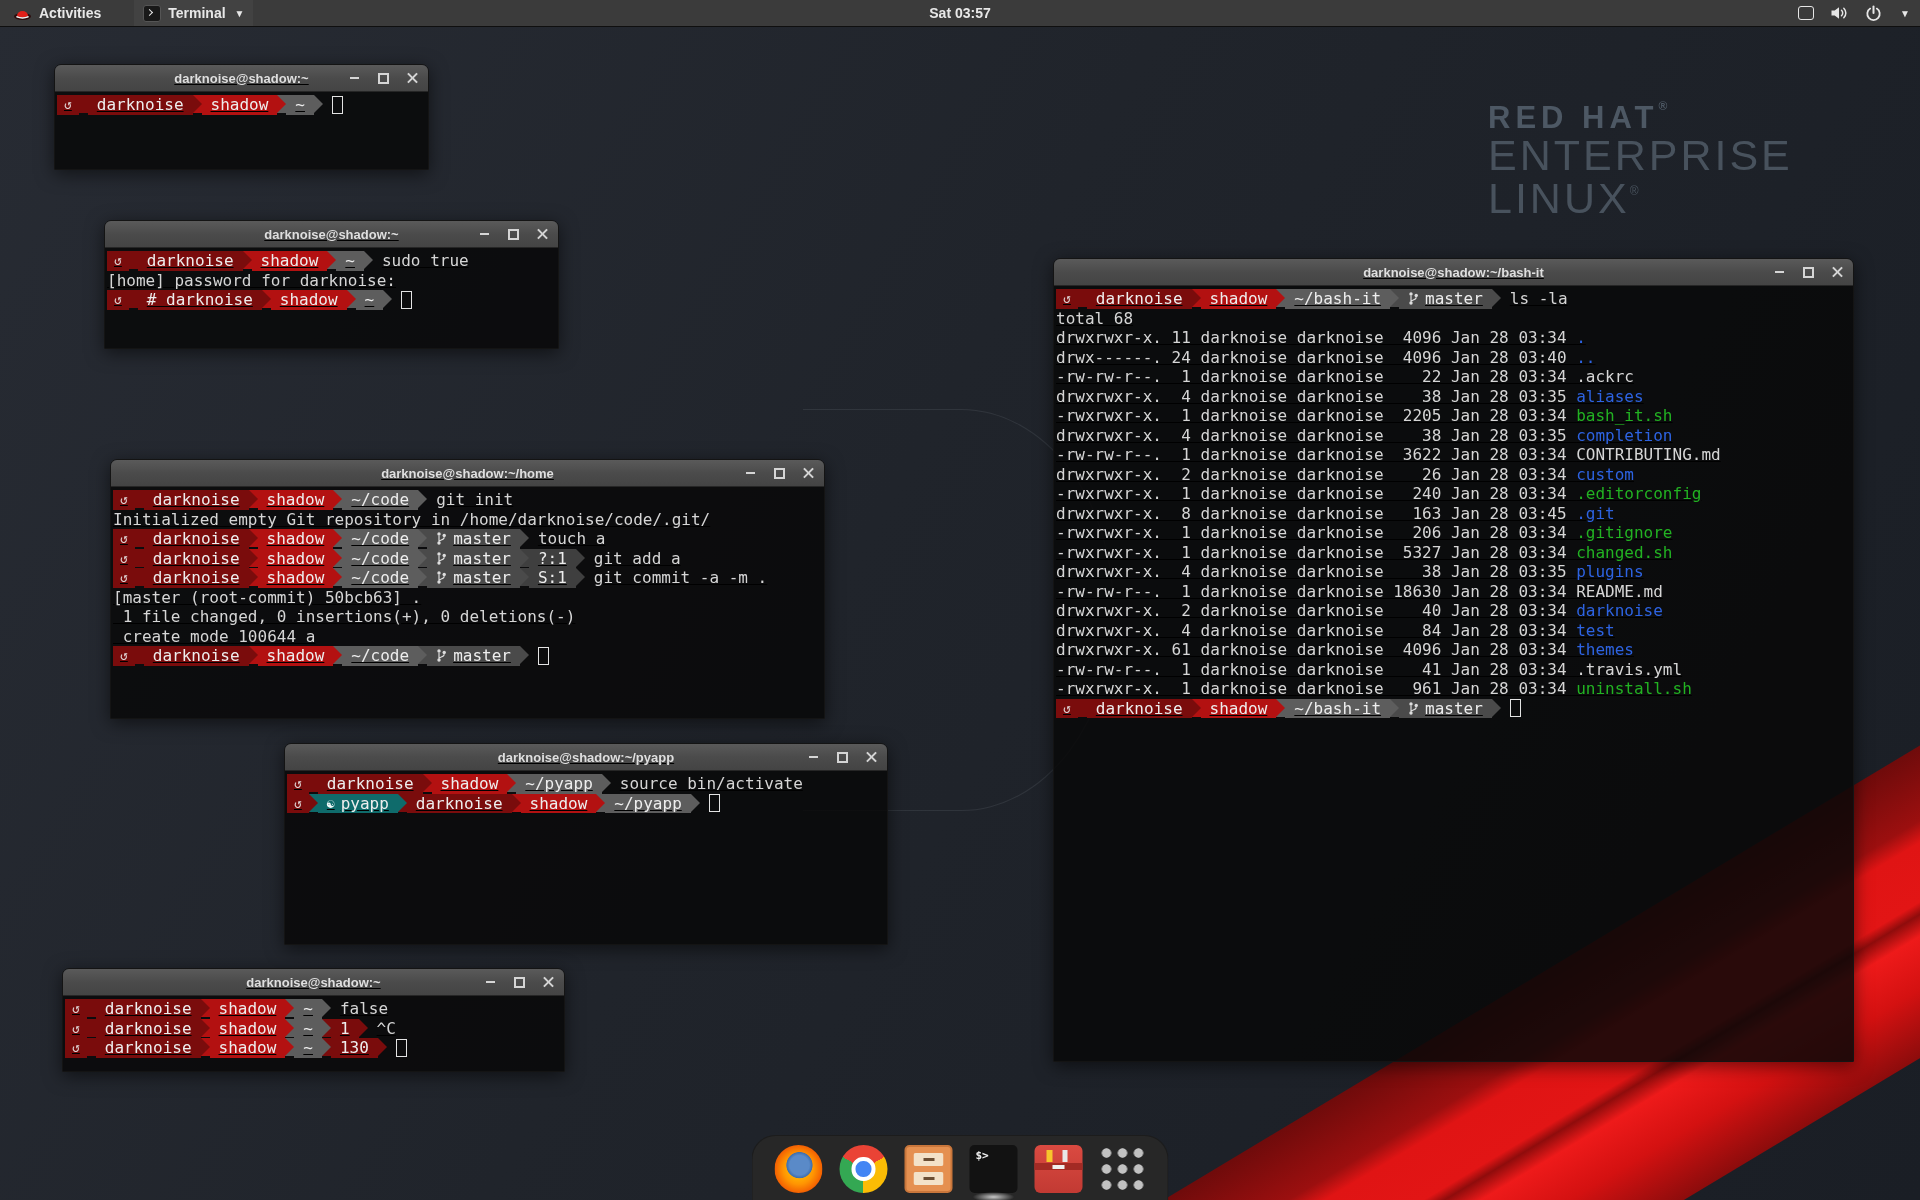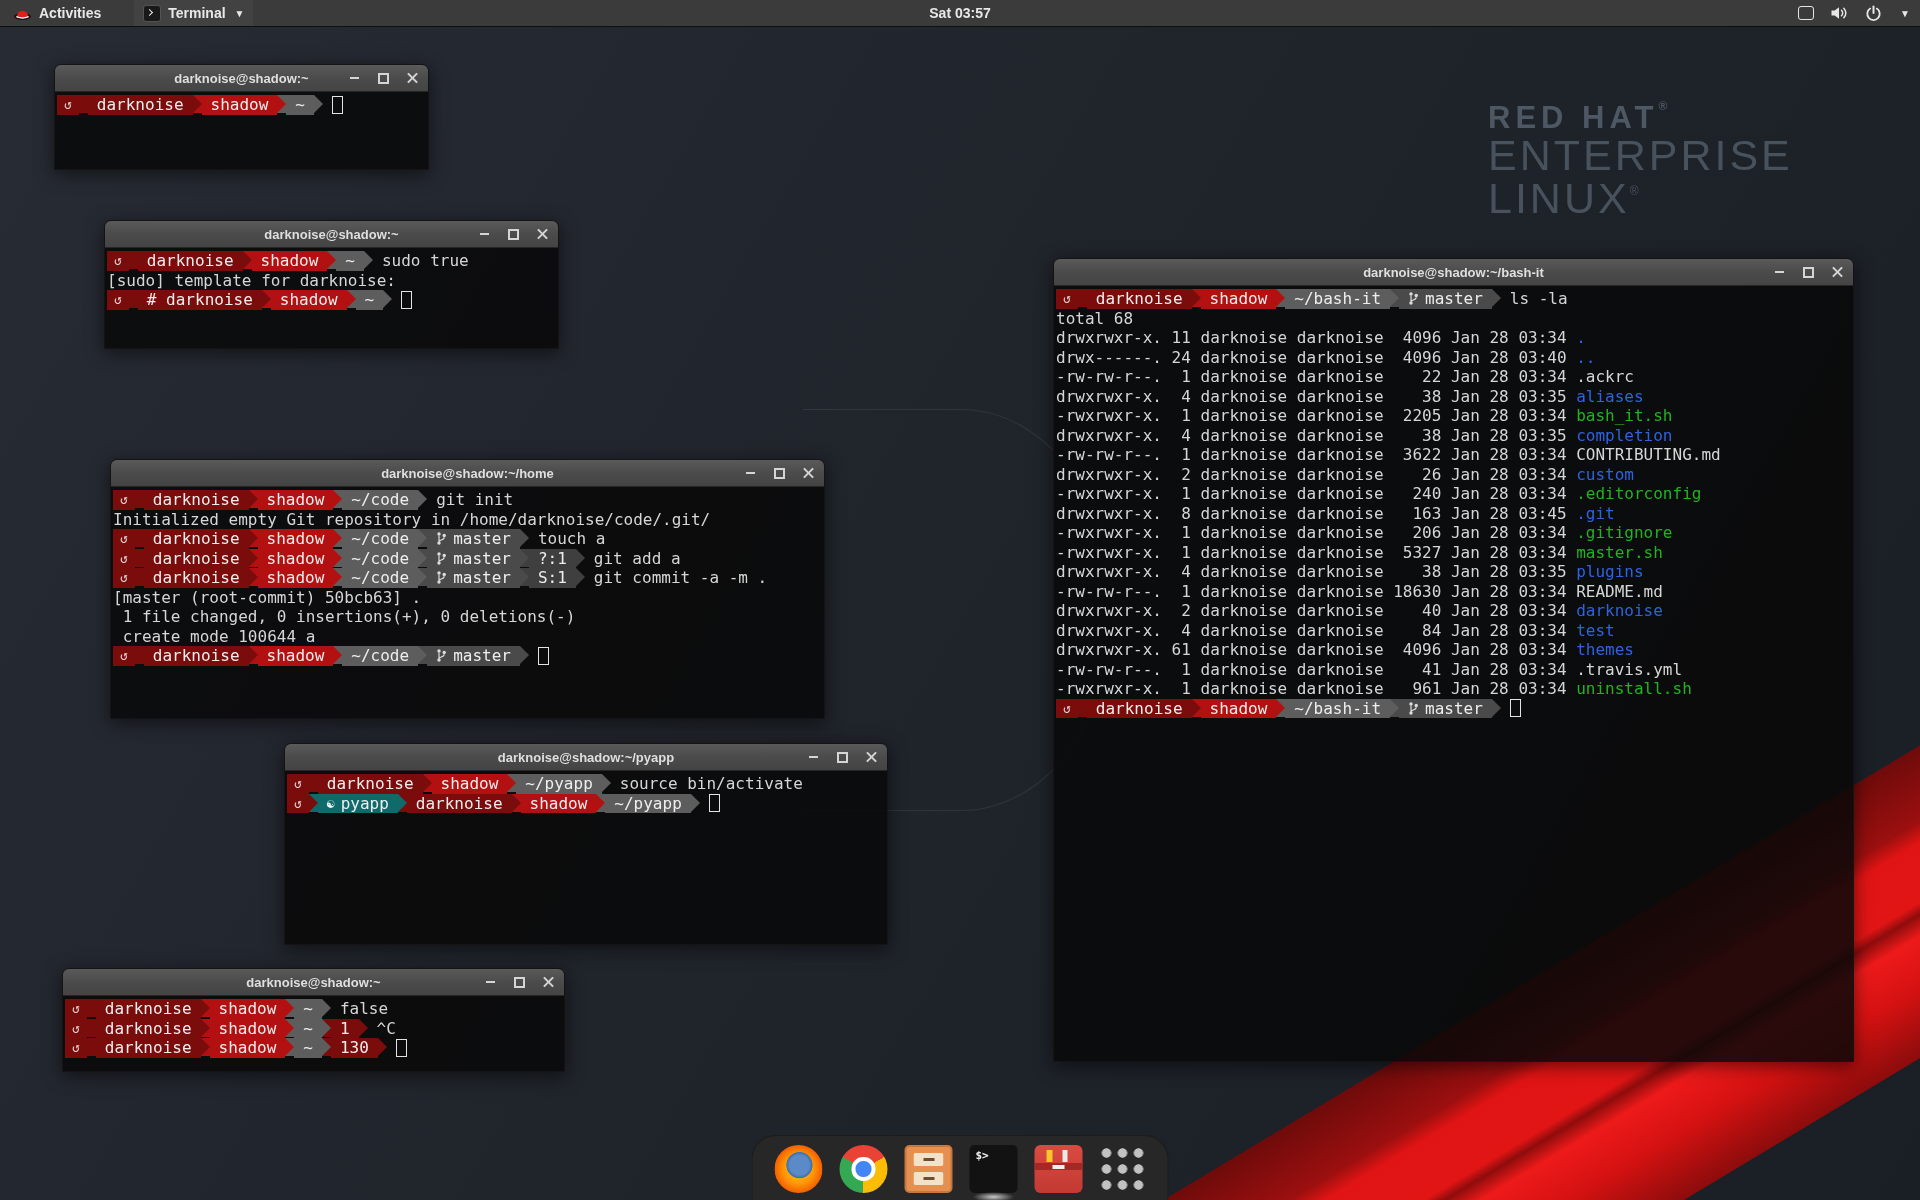--- a/index.html
+++ b/index.html
@@ -31,21 +31,21 @@
   .term-ico{width:16px;height:15px;background:#191919;border:1px solid #555;border-radius:3px;position:relative;}
   .term-ico::before{content:"";position:absolute;left:3px;top:4px;width:4px;height:4px;
     border-right:1.6px solid #e8e8e8;border-bottom:1.6px solid #e8e8e8;transform:rotate(-45deg);}
   .chev{font-size:10px;font-weight:normal;margin-left:2px;}
   #clock{position:absolute;left:50%;transform:translateX(-50%);font-weight:bold;}
   #tb-right{position:absolute;right:10px;display:flex;align-items:center;gap:16px;height:100%;}
   .scr-ico{width:14px;height:12px;border:1.7px solid #e6e6e6;border-radius:3px;display:inline-block;}
   
   .window{position:absolute;display:flex;flex-direction:column;z-index:10;
     border:1px solid #141414;border-radius:7px 7px 0 0;overflow:hidden;
-    box-shadow:0 4px 18px rgba(0,0,0,0.55);}
+    box-shadow:0 4px 18px rgba(0,0,0,0.55);text-decoration:underline;}
   .titlebar{height:26px;flex:none;position:relative;display:flex;align-items:center;justify-content:center;
     background:linear-gradient(#5a5a5a,#4b4b4b 50%,#444);border-bottom:1px solid #262626;}
   .wtitle{font-size:13px;font-weight:bold;color:#dfdfdf;}
   .wbtns{position:absolute;right:9px;top:0;height:100%;display:flex;align-items:center;gap:15px;}
   .wbtn{width:14px;height:14px;position:relative;display:flex;align-items:center;justify-content:center;cursor:pointer;}
   .i-min::before{content:"";width:9px;height:2px;background:#d5d5d5;}
   .i-max::before{content:"";width:7px;height:7px;border:2px solid #d5d5d5;}
   .i-close::before,.i-close::after{content:"";position:absolute;width:13px;height:2px;background:#d5d5d5;}
   .i-close::before{transform:rotate(45deg);} .i-close::after{transform:rotate(-45deg);}
   .tbody{flex:1;background:rgba(8,8,8,0.85);padding:3px 2px;overflow:hidden;
@@ -142,21 +142,21 @@
             <span class="psep" style="border-top-color: rgb(122, 12, 12); border-bottom-color: rgb(122, 12, 12); border-left-color: rgb(122, 12, 12);"></span>
             <span class="seg" style="background: rgb(122, 12, 12);"><span>darknoise</span></span>
             <span class="psep" style="border-top-color: rgb(179, 17, 17); border-bottom-color: rgb(179, 17, 17); border-left-color: rgb(122, 12, 12);"></span>
             <span class="seg" style="background: rgb(179, 17, 17);"><span>shadow</span></span>
             <span class="psep" style="border-top-color: rgb(93, 93, 93); border-bottom-color: rgb(93, 93, 93); border-left-color: rgb(179, 17, 17);"></span>
             <span class="seg" style="background: rgb(93, 93, 93);"><span>~</span></span>
             <span class="psep" style="border-top-color: transparent; border-bottom-color: transparent; border-left-color: rgb(93, 93, 93);"></span>
             <span class="cmd">sudo true</span>
           </div>
           <div class="tline">
-            <span class="plain">[sudo] template for darknoise:</span>
+            <span class="plain">[home] password for darknoise:</span>
           </div>
           <div class="tline">
             <span class="seg seg-os" style="background: rgb(122, 12, 12);"><span class="osic">↺</span></span>
             <span class="psep" style="border-top-color: rgb(122, 12, 12); border-bottom-color: rgb(122, 12, 12); border-left-color: rgb(122, 12, 12);"></span>
             <span class="seg" style="background: rgb(122, 12, 12);"><span># darknoise</span></span>
             <span class="psep" style="border-top-color: rgb(179, 17, 17); border-bottom-color: rgb(179, 17, 17); border-left-color: rgb(122, 12, 12);"></span>
             <span class="seg" style="background: rgb(179, 17, 17);"><span>shadow</span></span>
             <span class="psep" style="border-top-color: rgb(93, 93, 93); border-bottom-color: rgb(93, 93, 93); border-left-color: rgb(179, 17, 17);"></span>
             <span class="seg" style="background: rgb(93, 93, 93);"><span>~</span></span>
             <span class="psep" style="border-top-color: transparent; border-bottom-color: transparent; border-left-color: rgb(93, 93, 93);"></span>
@@ -430,21 +430,21 @@
           <div class="tline">
             <span class="lsmeta">drwxrwxr-x.  8 darknoise darknoise   163 Jan 28 03:45 </span>
             <span class="fname" style="color: rgb(45, 99, 226);">.git</span>
           </div>
           <div class="tline">
             <span class="lsmeta">-rwxrwxr-x.  1 darknoise darknoise   206 Jan 28 03:34 </span>
             <span class="fname" style="color: rgb(34, 178, 34);">.gitignore</span>
           </div>
           <div class="tline">
             <span class="lsmeta">-rwxrwxr-x.  1 darknoise darknoise  5327 Jan 28 03:34 </span>
-            <span class="fname" style="color: rgb(34, 178, 34);">master.sh</span>
+            <span class="fname" style="color: rgb(34, 178, 34);">changed.sh</span>
           </div>
           <div class="tline">
             <span class="lsmeta">drwxrwxr-x.  4 darknoise darknoise    38 Jan 28 03:35 </span>
             <span class="fname" style="color: rgb(45, 99, 226);">plugins</span>
           </div>
           <div class="tline">
             <span class="lsmeta">-rw-rw-r--.  1 darknoise darknoise 18630 Jan 28 03:34 </span>
             <span class="fname" style="color: rgb(214, 214, 214); text-align: right;">README.md</span>
           </div>
           <div class="tline">

